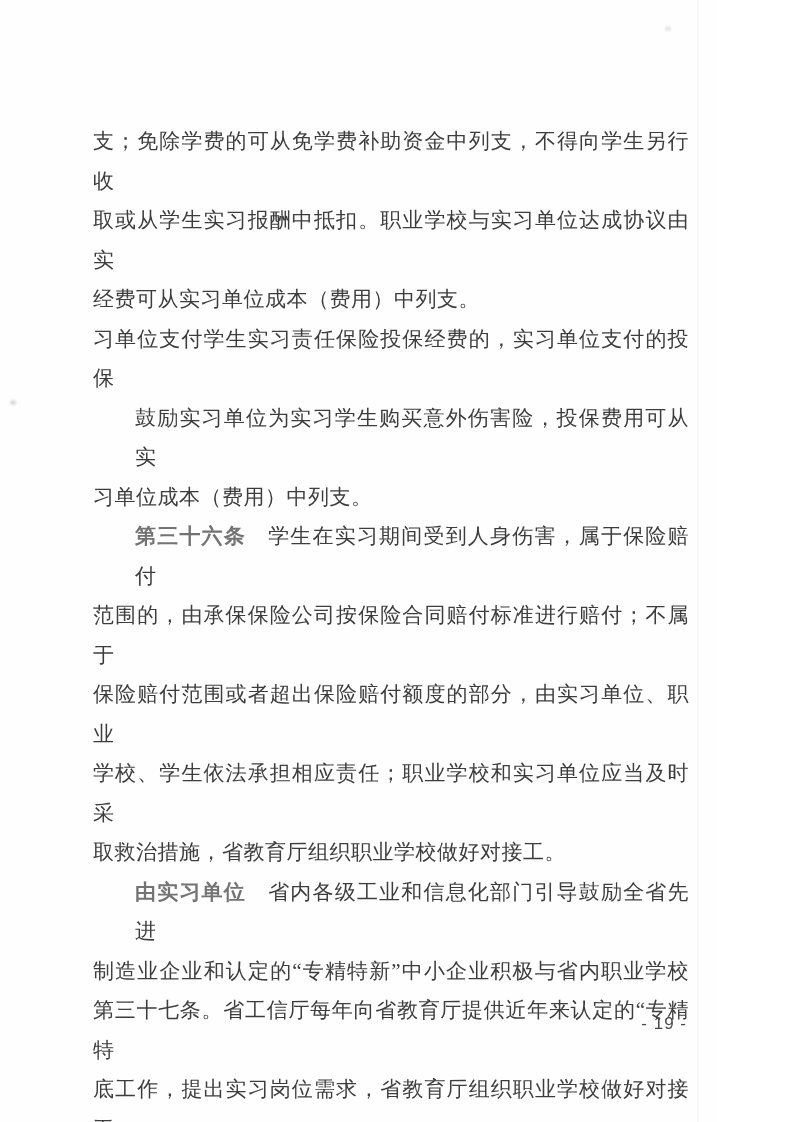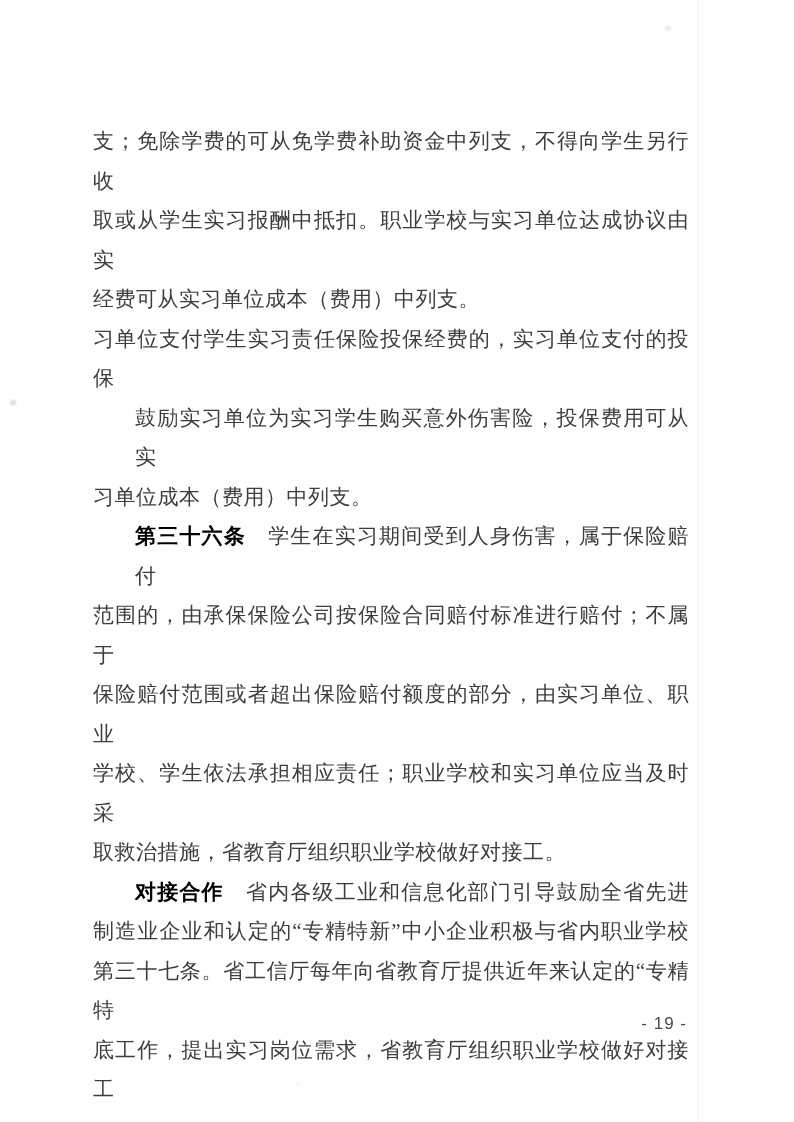--- a/index.html
+++ b/index.html
@@ -53,21 +53,21 @@
   }
   .line.fill {
     white-space: normal;
     text-align-last: justify;
   }
   .line.indent {
     padding-left: 42px;
   }
   .line .bold {
     font-weight: bold;
-    color: #000000;
+    color: #737373;
   }
   .page-number {
     position: absolute;
     left: 627px;
     top: 1012px;
     width: 60px;
     font-size: 17px;
     line-height: 24px;
     color: #4a4a4a;
     letter-spacing: 1px;
@@ -90,20 +90,20 @@
       <div class="line fill">取或从学生实习报酬中抵扣。职业学校与实习单位达成协议由实</div>
       <div class="line">经费可从实习单位成本（费用）中列支。</div>
       <div class="line fill">习单位支付学生实习责任保险投保经费的，实习单位支付的投保</div>
       <div class="line indent fill">鼓励实习单位为实习学生购买意外伤害险，投保费用可从实</div>
       <div class="line">习单位成本（费用）中列支。</div>
       <div class="line indent fill"><span class="bold">第三十六条</span>　学生在实习期间受到人身伤害，属于保险赔付</div>
       <div class="line fill">范围的，由承保保险公司按保险合同赔付标准进行赔付；不属于</div>
       <div class="line fill">保险赔付范围或者超出保险赔付额度的部分，由实习单位、职业</div>
       <div class="line fill">学校、学生依法承担相应责任；职业学校和实习单位应当及时采</div>
       <div class="line">取救治措施，省教育厅组织职业学校做好对接工。</div>
-      <div class="line indent fill"><span class="bold">对接合作</span>　省内各级工业和信息化部门引导鼓励全省先进</div>
+      <div class="line indent fill"><span class="bold">由实习单位</span>　省内各级工业和信息化部门引导鼓励全省先进</div>
       <div class="line fill">制造业企业和认定的“专精特新”中小企业积极与省内职业学校</div>
       <div class="line fill">第三十七条。省工信厅每年向省教育厅提供近年来认定的“专精特</div>
       <div class="line fill">底工作，提出实习岗位需求，省教育厅组织职业学校做好对接工</div>
     </div>
 
   <div class="page-number">- 19 -</div>
 </div>
 
 </body></html>

